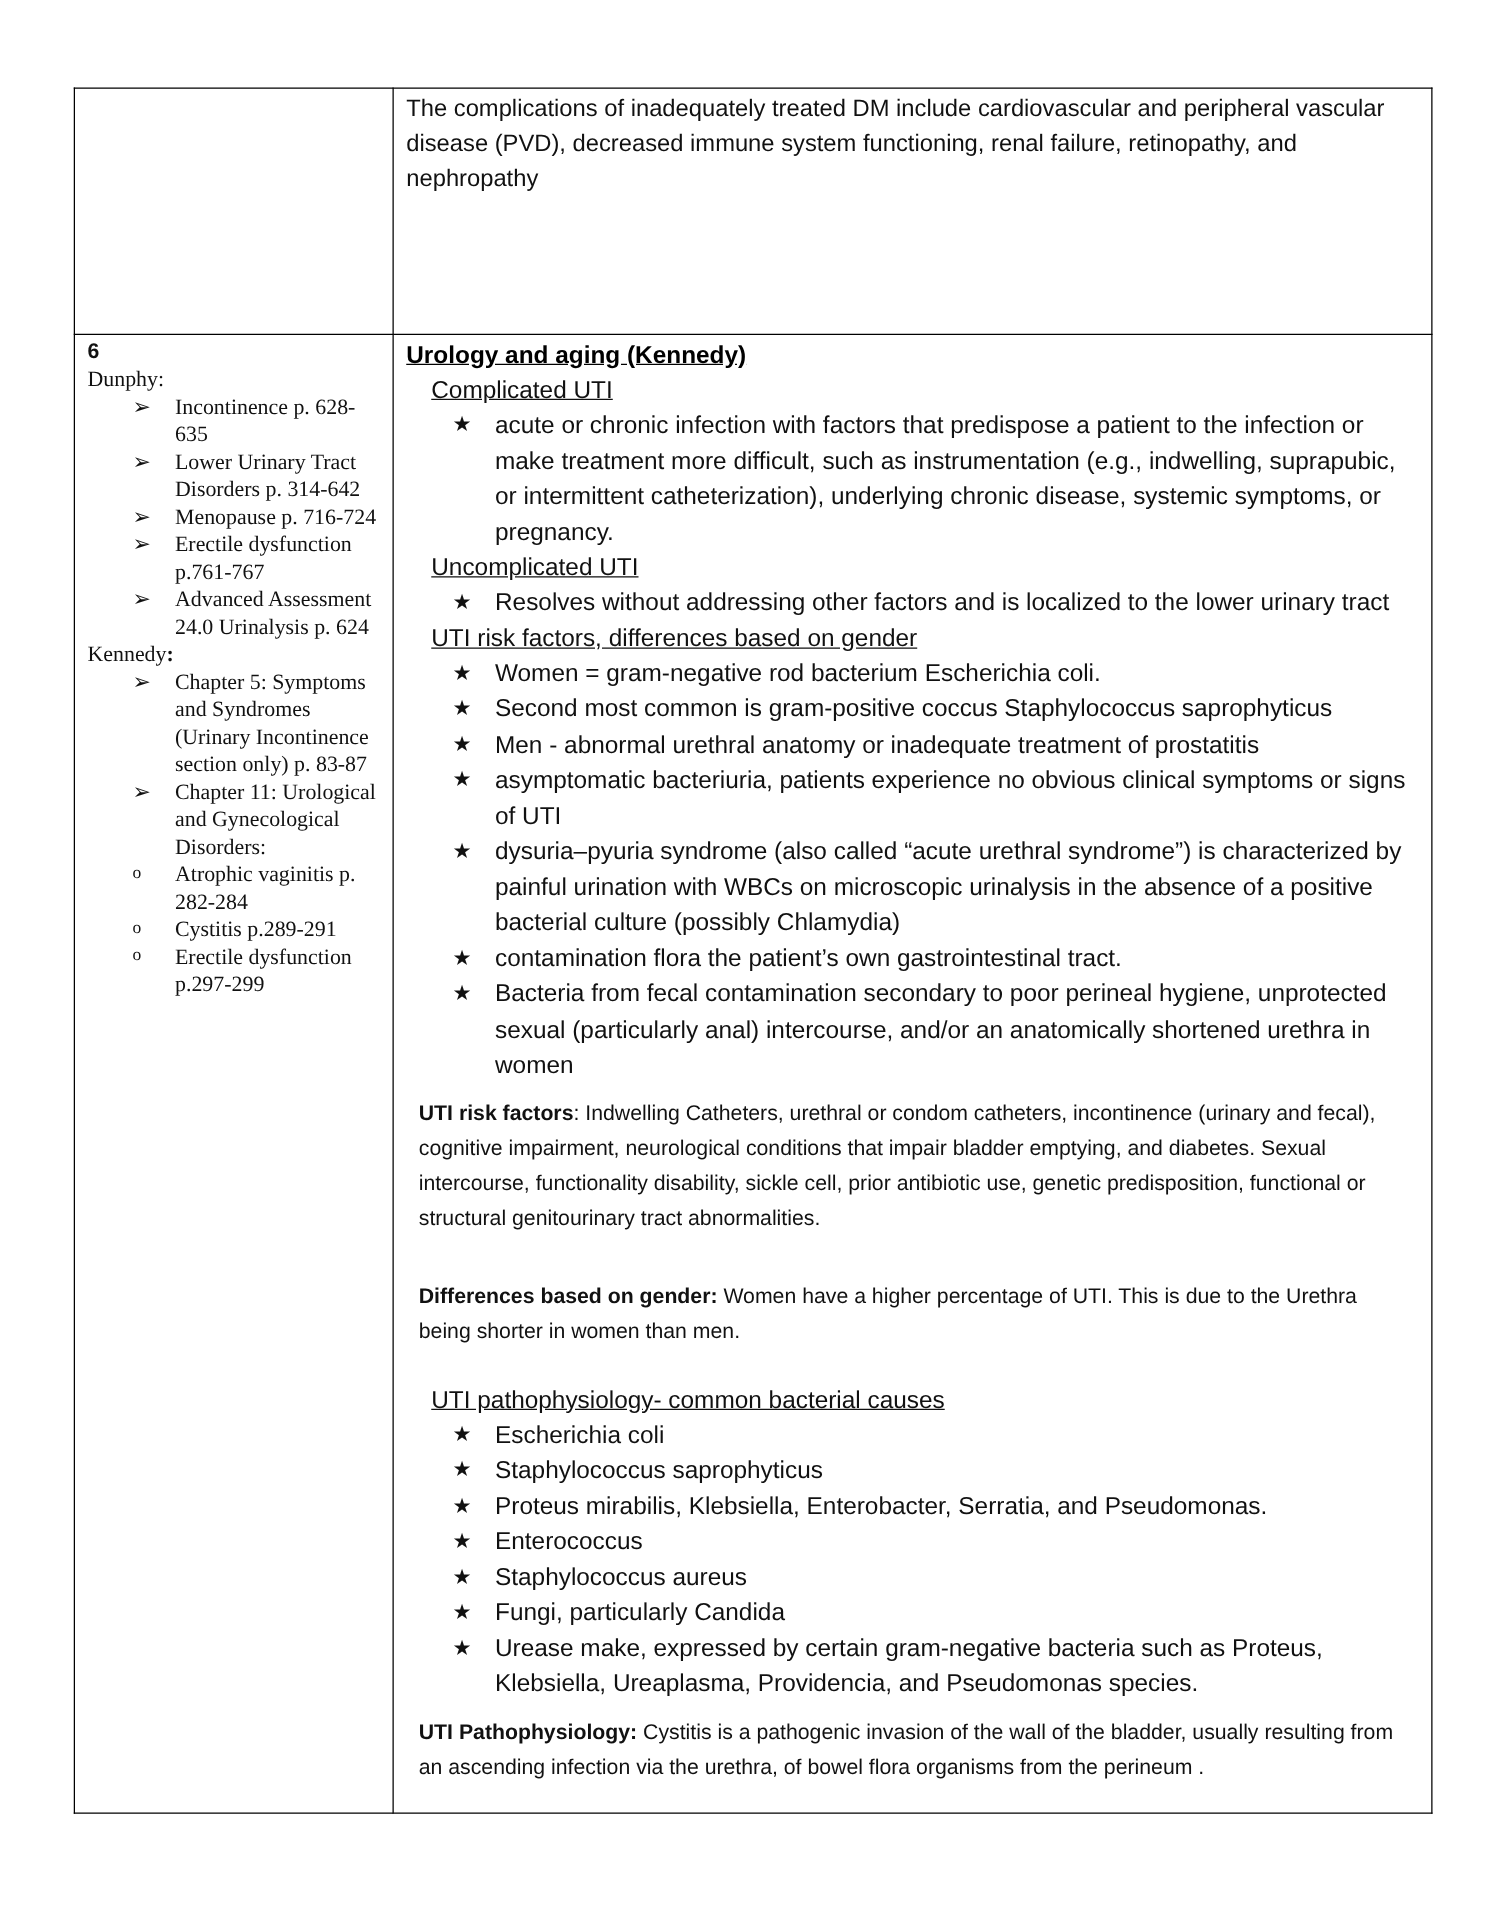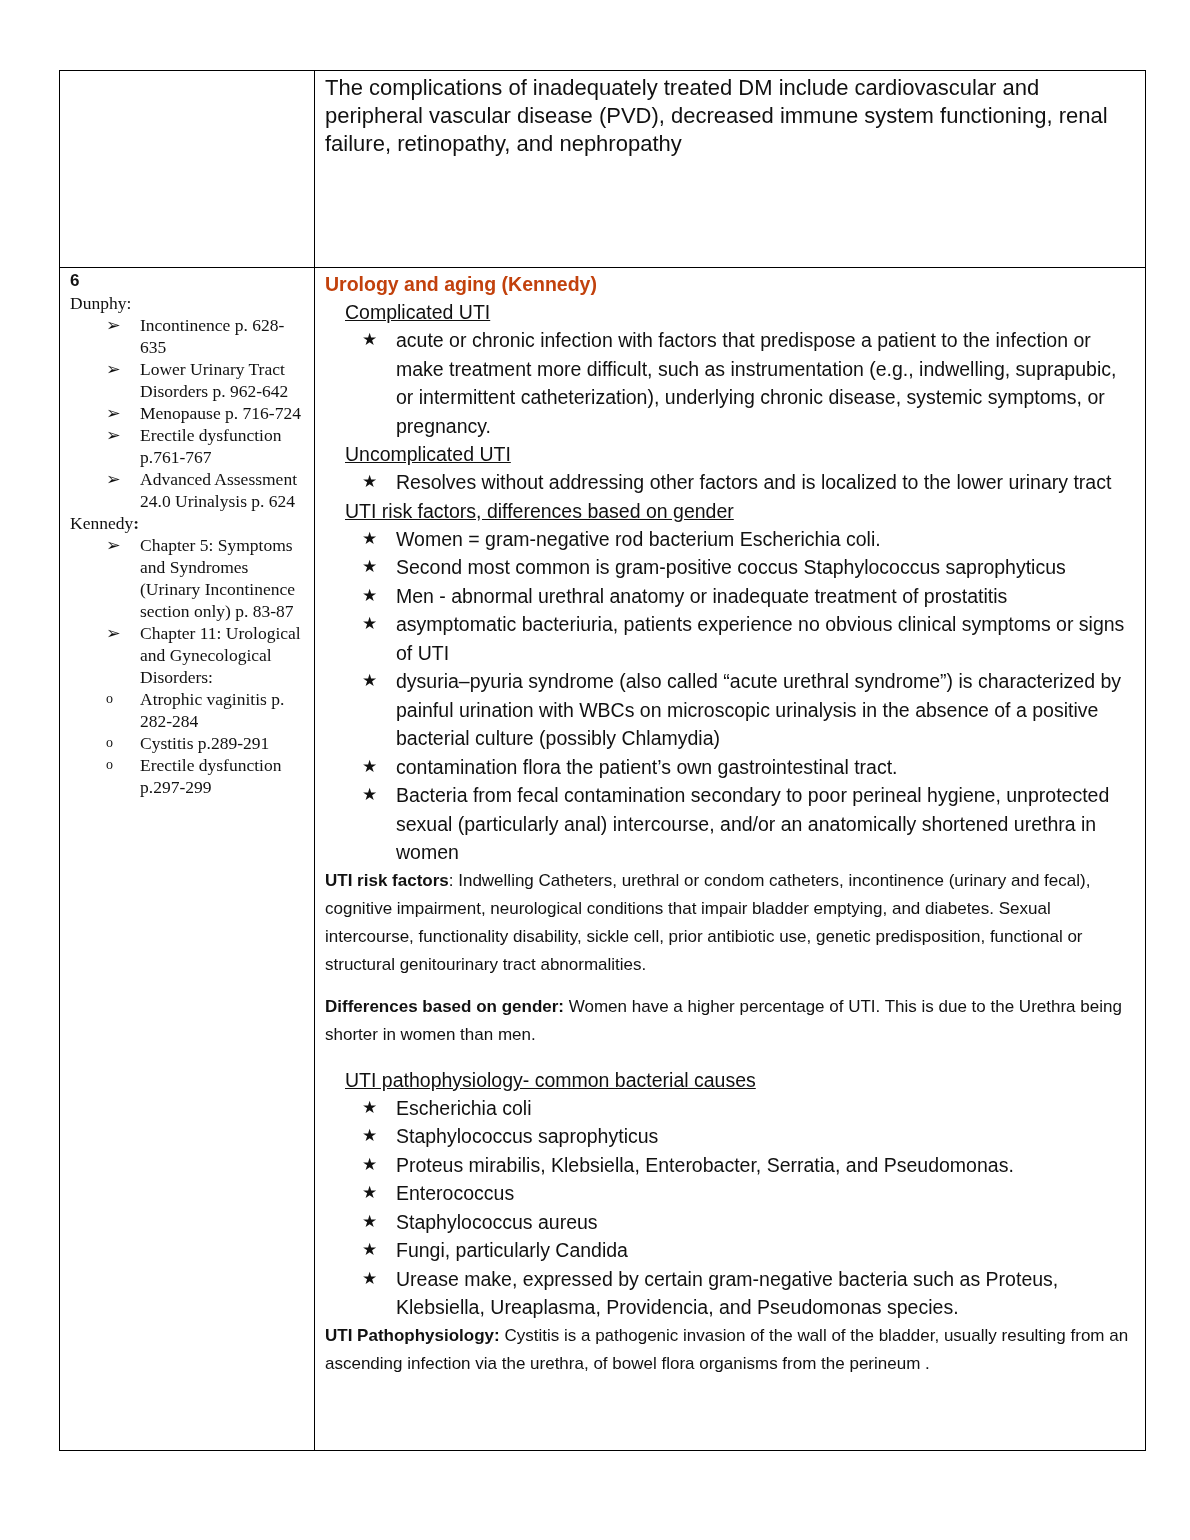--- a/index.html
+++ b/index.html
@@ -8,39 +8,39 @@
     position: absolute; left: 59px; top: 70px; width: 1087px;
     border-collapse: collapse; table-layout: fixed;
   }
   .tbl td { border: 1.5px solid #000; vertical-align: top; padding: 0; }
   .col1 { width: 254px; }
   .row1 { height: 197px; }
   .row2 { height: 1183px; }
   .calibri { font-family: "Liberation Sans", sans-serif; color: #111; }
   .times { font-family: "Liberation Serif", serif; color: #111; }
 
-  .intro { font-size: 22px; line-height: 28px; padding: 3px 20px 0 10px; }
+  .intro { font-size: 19px; line-height: 28px; padding: 3px 20px 0 10px; }
 
   
   .left { padding: 2px 10px 0 10px; font-size: 17.5px; line-height: 22px; }
   .left .num { font-family: "Liberation Sans", sans-serif; font-weight: bold; font-size: 17px; line-height: 22px; }
   .left .src { }
   .left ul { list-style: none; margin: 0; padding: 0; }
   .left li { position: relative; padding-left: 70px; }
   .left li .mk { position: absolute; left: 36px; top: 0; width: 20px; }
   .left li .mk.circ { font-size: 14px; }
 
   
   .right { padding: 2px 14px 0 10px; }
-  .h-green { color: #c2410c; font-weight: bold; font-size: 19.5px; line-height: 28px; font-family: "Liberation Sans", sans-serif; }
+  .h-green { color: #000000; font-weight: bold; text-decoration: underline; font-size: 19.5px; line-height: 28px; font-family: "Liberation Sans", sans-serif; }
   .h-sub { text-decoration: underline; font-size: 19.5px; line-height: 28px; margin-left: 20px; }
   .stars { list-style: none; margin: 0; padding: 0; }
   .stars li { position: relative; padding-left: 71px; font-size: 19.5px; line-height: 28.5px; }
   .stars li .star { position: absolute; left: 37px; top: 0; font-size: 17px; }
-  .para { font-size: 17px; line-height: 28px; margin: 0; }
+  .para { font-size: 17px; line-height: 28px; margin: 10px; }
   .para b { font-weight: bold; }
   .gap { height: 14px; }
   .gap2 { height: 17px; }
 </style>
 </head>
 <body>
 
 <table class="tbl">
   <tbody>
       <tr class="row1">
@@ -50,21 +50,21 @@
     </td>
   </tr>
   <tr class="row2">
     <td class="col1">
       <div class="left times">
         <div class="num">6</div>
 
         <div><span class="src">Dunphy</span><span>:</span></div>
         <ul>
           <li><span class="mk">➢</span><span>Incontinence p. 628-635</span></li>
-          <li><span class="mk">➢</span><span>Lower Urinary Tract Disorders p. 962-642</span></li>
+          <li><span class="mk">➢</span><span>Lower Urinary Tract Disorders p. 314-642</span></li>
           <li><span class="mk">➢</span><span>Menopause p. 716-724</span></li>
           <li><span class="mk">➢</span><span>Erectile dysfunction p.761-767</span></li>
           <li><span class="mk">➢</span><span>Advanced Assessment 24.0 Urinalysis p. 624</span></li>
         </ul>
 
         <div><span class="src">Kennedy</span><b>:</b></div>
         <ul>
           <li><span class="mk">➢</span><span>Chapter 5: Symptoms and Syndromes (Urinary Incontinence section only) p. 83-87</span></li>
           <li><span class="mk">➢</span><span>Chapter 11: Urological and Gynecological Disorders:</span></li>
           <li><span class="mk circ">o</span><span>Atrophic vaginitis p. 282-284</span></li>

